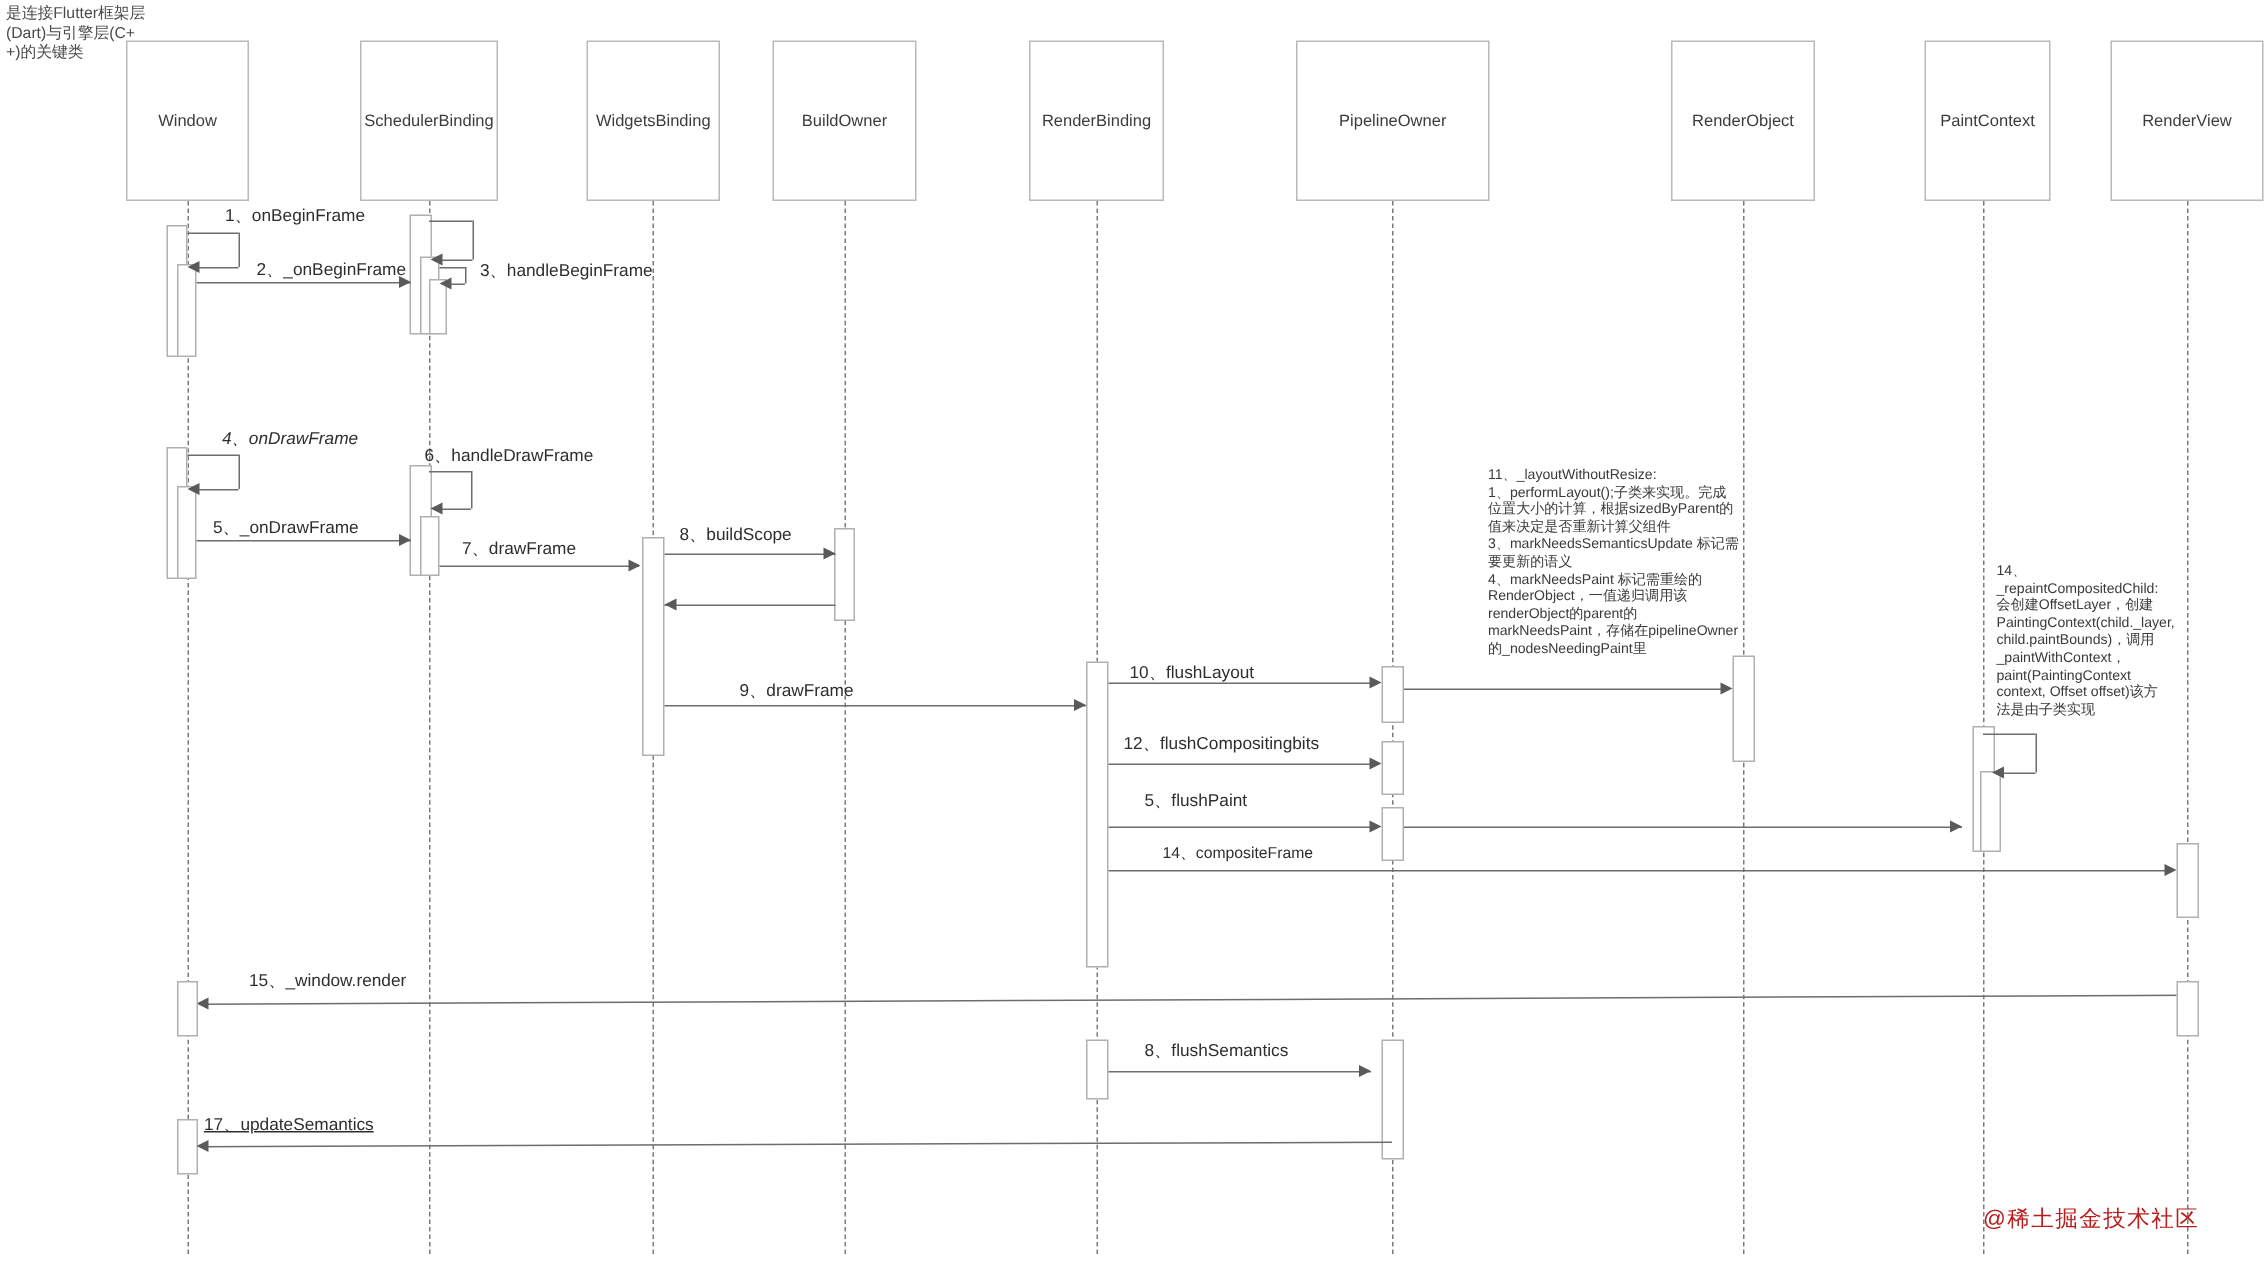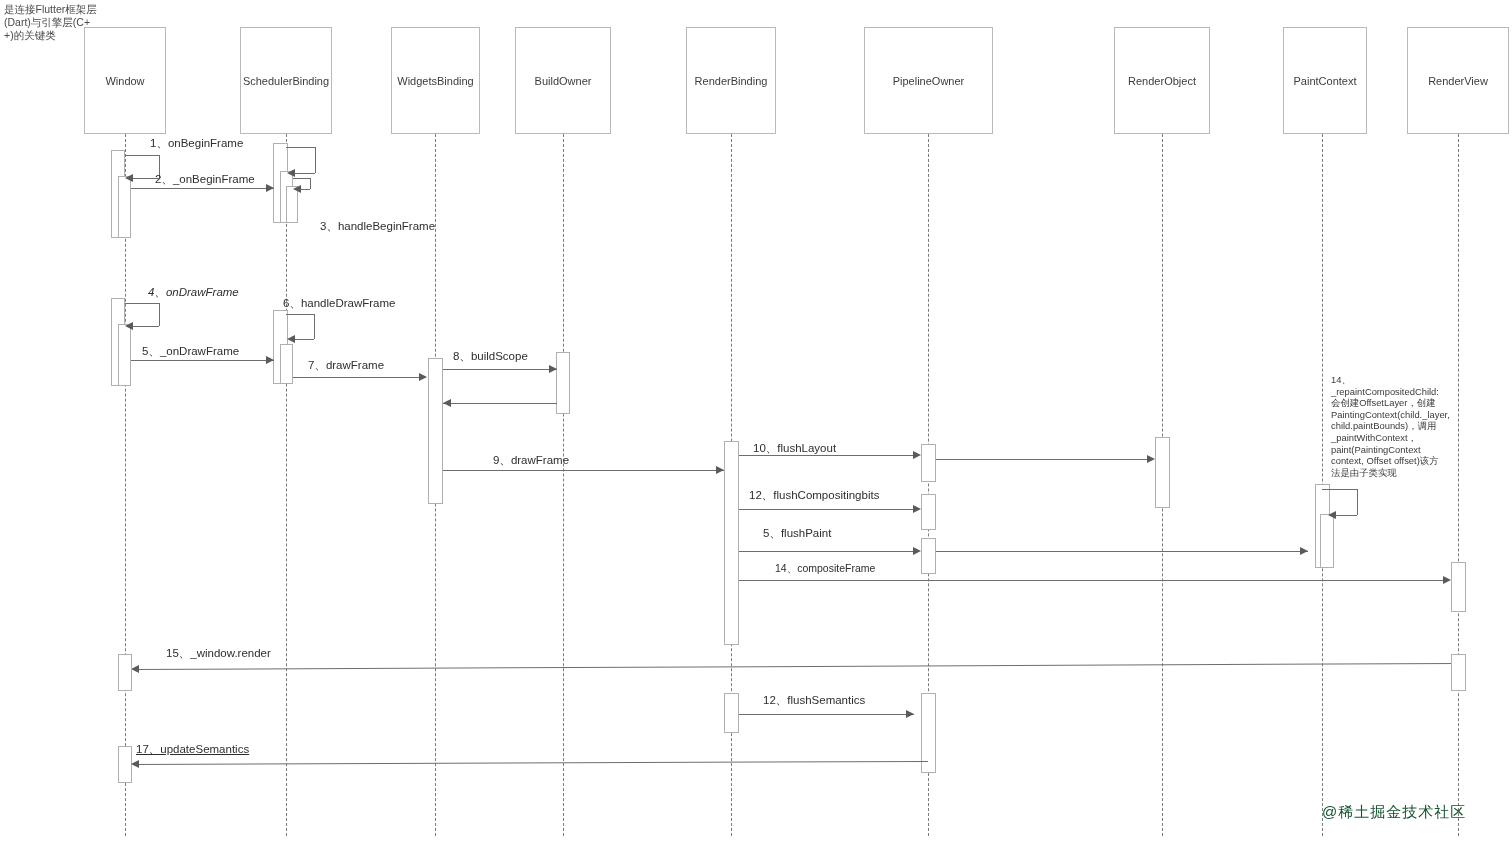--- a/index.html
+++ b/index.html
@@ -73,21 +73,21 @@
   .note-text {
     position: absolute;
     font-size: 9.4px;
     line-height: 11.6px;
     color: #3a3a3a;
     white-space: pre-line;
   }
   .watermark {
     position: absolute;
     font-size: 15px;
-    color: #14532d;
+    color: #b91c1c;
     letter-spacing: 1px;
     white-space: nowrap;
   }
 </style>
 </head>
 <body>
 
 <div id="canvas">
 
   <div class="corner-note">是连接Flutter框架层
@@ -140,32 +140,32 @@
   <div class="activation" style="left:286px; top:186px; width:12px; height:37px;"></div>
 
   <div class="msg-line" style="left:125px; top:155px; width:34px;"></div>
   <div class="msg-line v" style="left:159px; top:155px; height:23px;"></div>
   <div class="msg-line" style="left:131px; top:178px; width:28px;"></div>
   <div class="arrow-head left" style="left:125px; top:174px;"></div>
   <div class="msg-label" style="left:150px; top:136px;">1、onBeginFrame</div>
 
   <div class="msg-line" style="left:131px; top:188px; width:143px;"></div>
   <div class="arrow-head right" style="left:266px; top:184px;"></div>
-  <div class="msg-label" style="left:155px; top:172px;text-align:right;">2、_onBeginFrame</div>
+  <div class="msg-label" style="left:171px; top:172px;text-align:right;">2、_onBeginFrame</div>
 
   <div class="msg-line" style="left:286px; top:147px; width:29px;"></div>
   <div class="msg-line v" style="left:315px; top:147px; height:26px;"></div>
   <div class="msg-line" style="left:293px; top:173px; width:22px;"></div>
   <div class="arrow-head left" style="left:287px; top:169px;"></div>
 
   <div class="msg-line" style="left:293px; top:178px; width:17px;"></div>
   <div class="msg-line v" style="left:310px; top:178px; height:11px;"></div>
   <div class="msg-line" style="left:299px; top:189px; width:11px;"></div>
   <div class="arrow-head left" style="left:293px; top:185px;"></div>
-  <div class="msg-label" style="left:320px; top:173px;margin-top:46px;">3、handleBeginFrame</div>
+  <div class="msg-label" style="left:320px; top:173px;">3、handleBeginFrame</div>
 
   <div class="activation" style="left:111px; top:298px; width:14px; height:88px;"></div>
   <div class="activation" style="left:118px; top:324px; width:13px; height:62px;"></div>
 
   <div class="activation" style="left:273px; top:310px; width:15px; height:74px;"></div>
   <div class="activation" style="left:280px; top:344px; width:13px; height:40px;"></div>
 
   <div class="activation" style="left:428px; top:358px; width:15px; height:146px;"></div>
   <div class="activation" style="left:556px; top:352px; width:14px; height:62px;"></div>
 
@@ -243,24 +243,28 @@
   <div class="arrow-head left" style="left:131px; top:665px;"></div>
   <div class="msg-label" style="left:166px; top:646px;">15、_window.render</div>
 
   <div class="activation" style="left:118px; top:654px; width:14px; height:37px;"></div>
   <div class="activation" style="left:1451px; top:654px; width:15px; height:37px;"></div>
 
   <div class="activation" style="left:724px; top:693px; width:15px; height:40px;"></div>
   <div class="activation" style="left:921px; top:693px; width:15px; height:80px;"></div>
   <div class="msg-line" style="left:739px; top:714px; width:175px;"></div>
   <div class="arrow-head right" style="left:906px; top:710px;"></div>
-  <div class="msg-label" style="left:763px; top:693px;">12、flushSemantics</div>
+  <div class="msg-label" style="left:763px; top:693px;">8、flushSemantics</div>
 
   <div class="activation" style="left:118px; top:746px; width:14px; height:37px;"></div>
   <div class="msg-line" style="left:133px; top:764px; width:795px; transform: rotate(-0.22deg);"></div>
   <div class="arrow-head left" style="left:131px; top:760px;"></div>
   <div class="msg-label" style="left:136px; top:742px;text-decoration:underline;">17、updateSemantics</div>
 
+  <div class="note-text" style="left:992px; top:310px; width:168px;">11、_layoutWithoutResize:
+1、performLayout();子类来实现。完成位置大小的计算，根据sizedByParent的值来决定是否重新计算父组件
+3、markNeedsSemanticsUpdate  标记需要更新的语义
+4、markNeedsPaint  标记需重绘的RenderObject，一值递归调用该renderObject的parent的markNeedsPaint，存储在pipelineOwner的_nodesNeedingPaint里</div>
   <div class="note-text" style="left:1331px; top:374px; width:116px;">14、_repaintCompositedChild: 会创建OffsetLayer，创建PaintingContext(child._layer, child.paintBounds)，调用_paintWithContext，paint(PaintingContext context, Offset offset)该方法是由子类实现</div>
 
   <div class="watermark" style="left:1322px; top:803px;">@稀土掘金技术社区</div>
 
 </div>
 
 </body></html>

